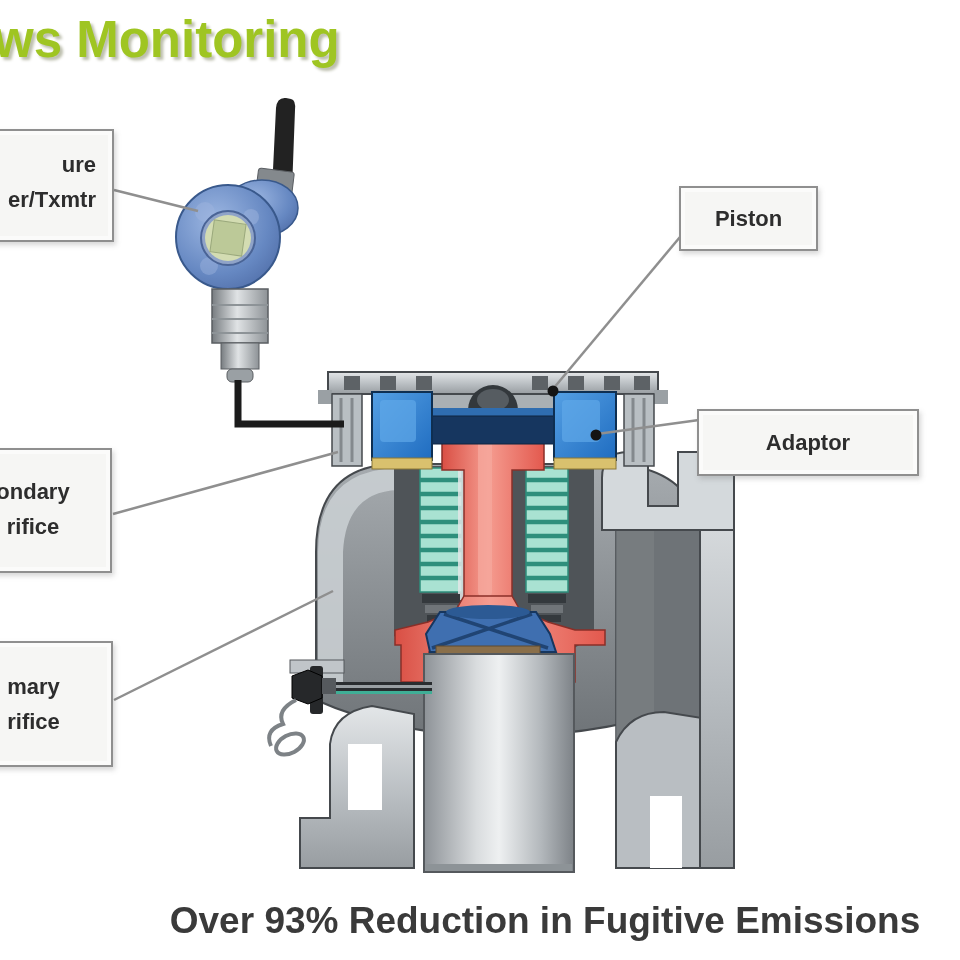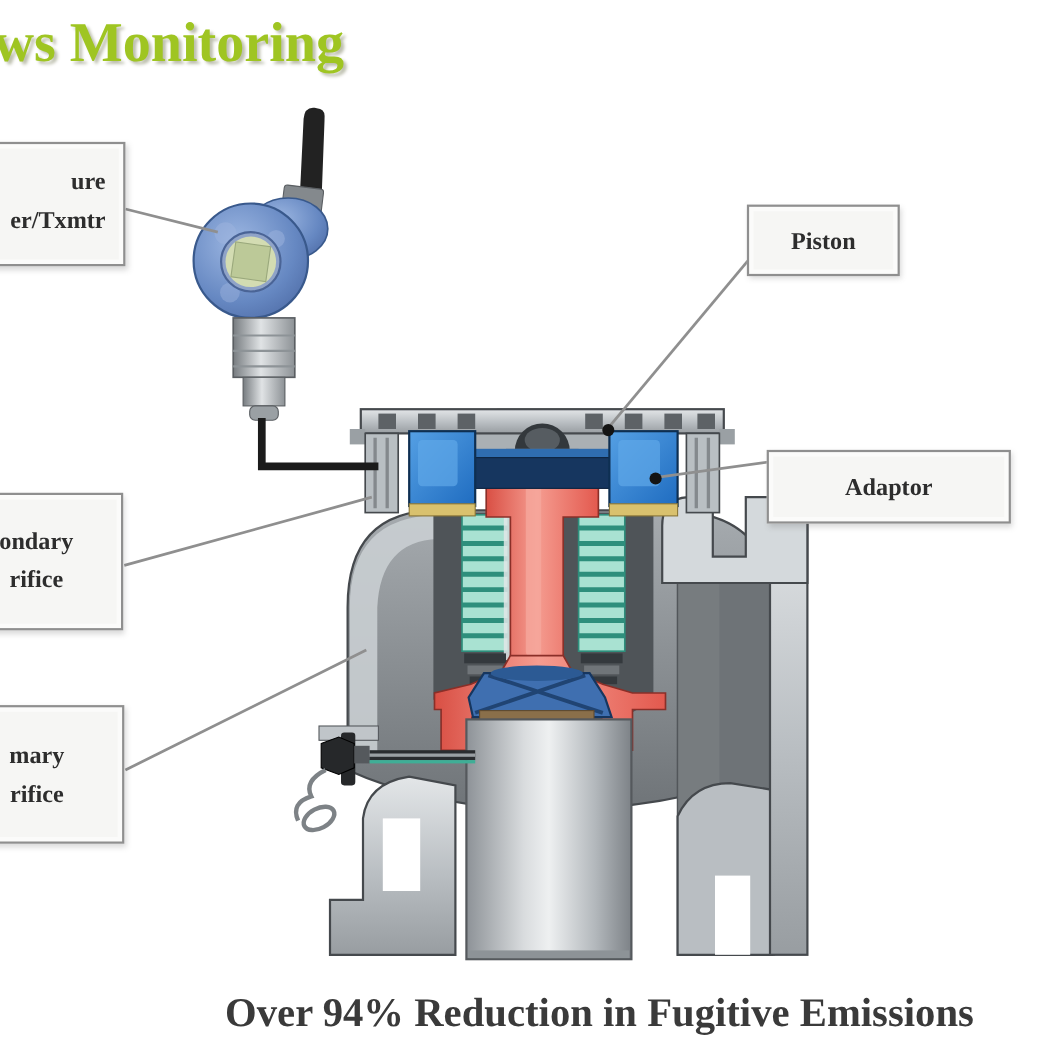--- a/index.html
+++ b/index.html
@@ -1,17 +1,17 @@
 <!DOCTYPE html>
 <html><head>
 <meta charset="utf-8">
 <style>
   html,body{margin:0;padding:0;background:#fff;}
   #canvas{position:relative;width:960px;height:952px;background:#ffffff;overflow:hidden;
-          font-family:Liberation Serif, serif;}
+          font-family:Liberation Sans, sans-serif;}
   #art{position:absolute;left:0;top:0;z-index:1;}
   .page-title{position:absolute;left:-6px;top:10px;z-index:3;margin:0;
     font-size:51px;font-weight:bold;letter-spacing:0;color:#9fc522;
     text-shadow:3px 3px 3px #bdbfae;white-space:nowrap;}
   .caption{position:absolute;left:130px;top:900px;width:830px;z-index:3;
     text-align:center;font-size:37px;font-weight:bold;color:#3a3a3a;white-space:nowrap;}
   .callout{position:absolute;z-index:2;box-sizing:border-box;
     background:#f6f6f4;border:2px solid #8f8f8f;
     box-shadow:inset 0 0 0 4px #fbfbfa,2px 3px 5px rgba(100,100,100,.25);
     color:#2d2d2d;font-weight:bold;font-size:22px;}
@@ -212,15 +212,15 @@
   <div class="callout co-sec">
     <span class="ln">ondary</span>
     <span class="ln">rifice</span>
   </div>
 
   <div class="callout co-pri">
     <span class="ln">mary</span>
     <span class="ln">rifice</span>
   </div>
 
-  <div class="caption">Over 94% Reduction in Fugitive Emissions</div>
+  <div class="caption">Over 93% Reduction in Fugitive Emissions</div>
 
 </div>
 
 </body></html>

